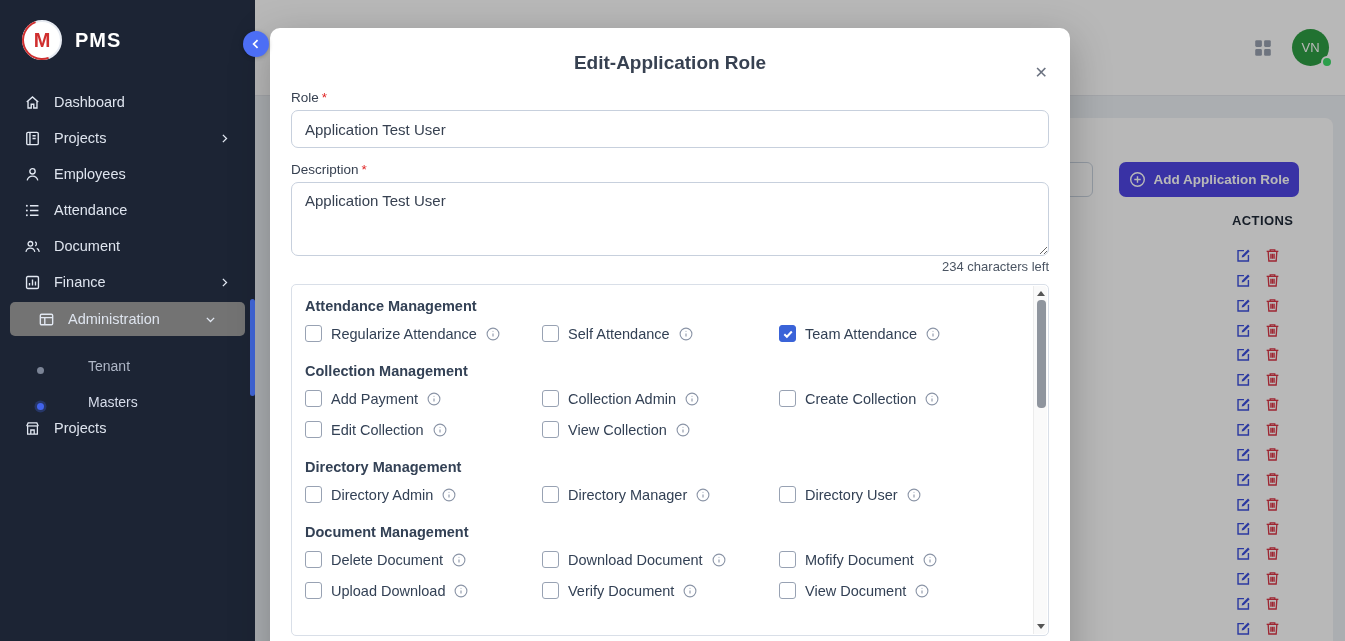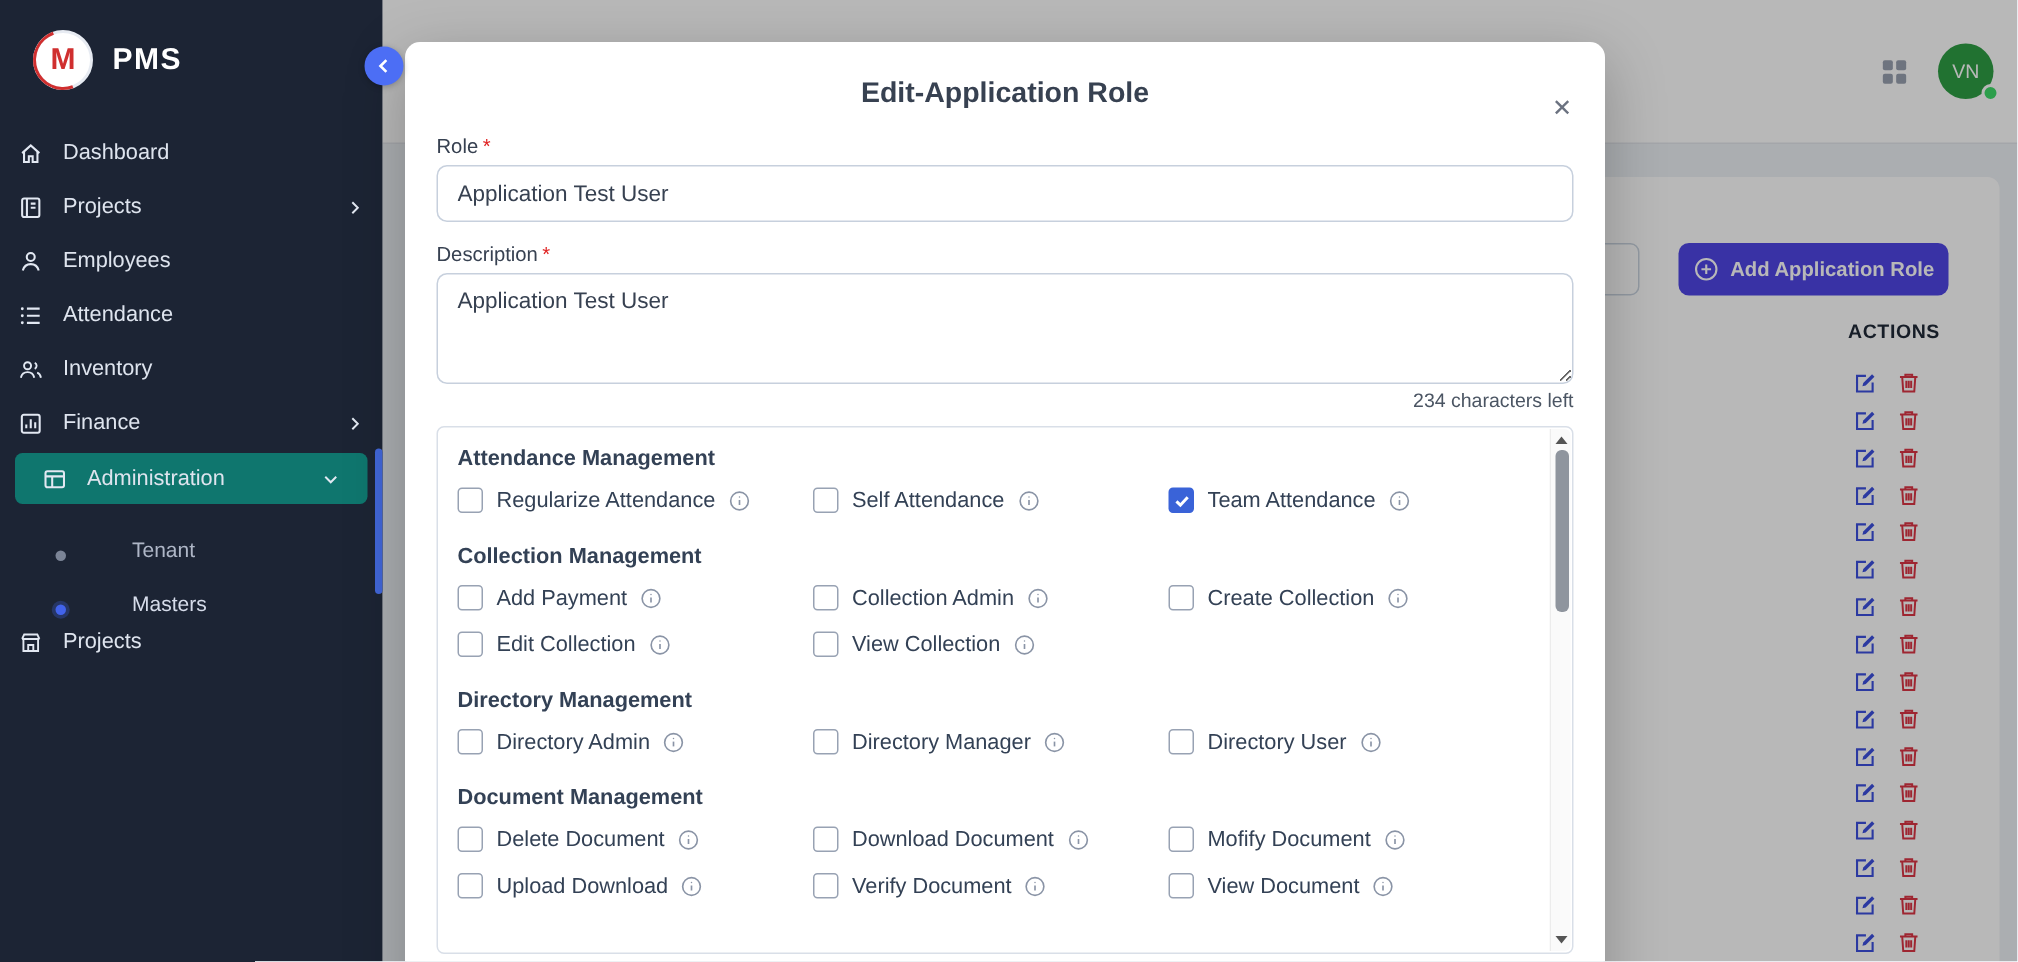--- a/index.html
+++ b/index.html
@@ -6,24 +6,24 @@
   html,body{width:1345px;height:641px;overflow:hidden;font-family:"Liberation Sans",sans-serif;background:#eef1f5}
   #app{position:relative;width:1345px;height:641px;background:#eef1f5;overflow:hidden}
 
   
   .sidebar{position:absolute;left:0;top:0;width:255px;height:100%;background:var(--sidebar-bg,#1c2434);z-index:10}
   .logo-row{display:flex;align-items:center;gap:13px;padding:20px 20px 24px 22px}
   .logo-badge{width:40px;height:40px;border-radius:50%;background:#fff;border:2px solid #e7ebf2;display:flex;align-items:center;justify-content:center;color:#d02f2f;font-weight:bold;font-size:20px;position:relative;flex:none}
   .logo-badge::before{content:"";position:absolute;inset:-2px;border-radius:50%;border:2.5px solid transparent;border-left-color:#d02f2f;border-bottom-color:#d02f2f;transform:rotate(25deg)}
   .logo-text{color:#fff;font-size:20px;font-weight:700;letter-spacing:1px}
   .nav{display:block}
-  .nav-item{height:36px;display:flex;align-items:center;gap:13px;padding:0 12px;color:#dee4ee;font-size:14.5px;cursor:pointer;position:relative}
+  .nav-item{height:36px;display:flex;align-items:center;gap:13px;padding:0 24px;color:#dee4ee;font-size:14.5px;cursor:pointer;position:relative}
   .nav-item .icn{width:17px;height:17px;color:#e2e8f2}
   .nav-chev{margin-left:auto;width:13px!important;height:13px!important;color:#97a1b2}
-  .nav-item.active{margin:2px 10px;padding:0 18px;width:calc(100% - 20px);background:#0f766e;border-radius:5px;height:34px}
+  .nav-item.active{margin:2px 10px;padding:0 28px;width:calc(100% - 20px);background:#737373;border-radius:5px;height:34px}
   .nav-sub{height:36px;display:flex;align-items:flex-end;padding-left:37px;color:#aeb6c6;font-size:14px;cursor:pointer}
   .nav-sub .dot{width:7px;height:7px;border-radius:50%;background:#7b8496;margin-right:44px;flex:none}
   .nav-sub .dot-active{background:#4263eb;box-shadow:0 0 0 2.5px rgba(66,99,235,.28)}
   .nav-sub.sub-active{color:#d6dcea}
   .side-scroll{position:absolute;right:0;top:299px;width:5px;height:97px;background:#4166d8;border-radius:3px}
 
   
   .topbar{position:absolute;left:255px;top:0;right:0;height:96px;background:#fff;border-bottom:1px solid #e4e7ec;z-index:4}
   .grid-btn{position:absolute;right:72px;top:38px;width:20px;height:20px;color:#99a1b0;cursor:pointer}
   .avatar{position:absolute;right:16px;top:29px;width:37px;height:37px;border-radius:50%;background:var(--avatar,#2f9e44);color:#fff;font-weight:400;font-size:13px;display:flex;align-items:center;justify-content:center;cursor:pointer}
@@ -135,21 +135,21 @@
         </div>
         <div class="nav-item ">
           <span class="icn ">
             <svg viewBox="0 0 16 16" fill="none" stroke="currentColor" stroke-width="1.2">
               <circle cx="6" cy="5.5" r="2.2"></circle>
               <path d="M1.8 13c.5-2.3 2.1-3.5 4.2-3.5s3.7 1.2 4.2 3.5"></path>
               <path d="M10.5 3.6a2.2 2.2 0 0 1 0 3.9"></path>
               <path d="M12 9.8c1.3.4 2.1 1.5 2.4 3.2"></path>
             </svg>
           </span>
-          <span class="nav-label">Inventory</span>
+          <span class="nav-label">Document</span>
         </div>
         <div class="nav-item ">
           <span class="icn ">
             <svg viewBox="0 0 16 16" fill="none" stroke="currentColor" stroke-width="1.3">
               <rect x="2.4" y="2.4" width="11.2" height="11.2" rx="1.2"></rect>
               <path d="M5.2 10.8V8.4M8 10.8V5.2M10.8 10.8V7"></path>
             </svg>
           </span>
           <span class="nav-label">Finance</span>
           <span class="icn nav-chev">

